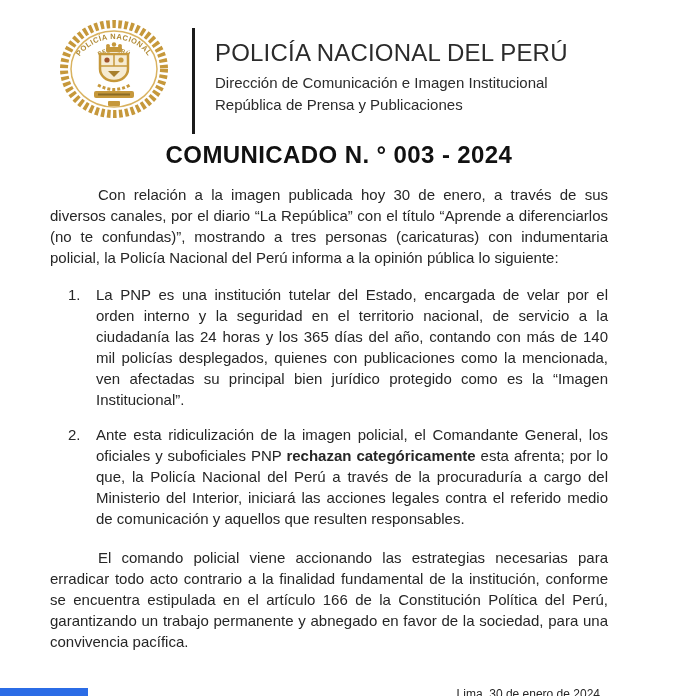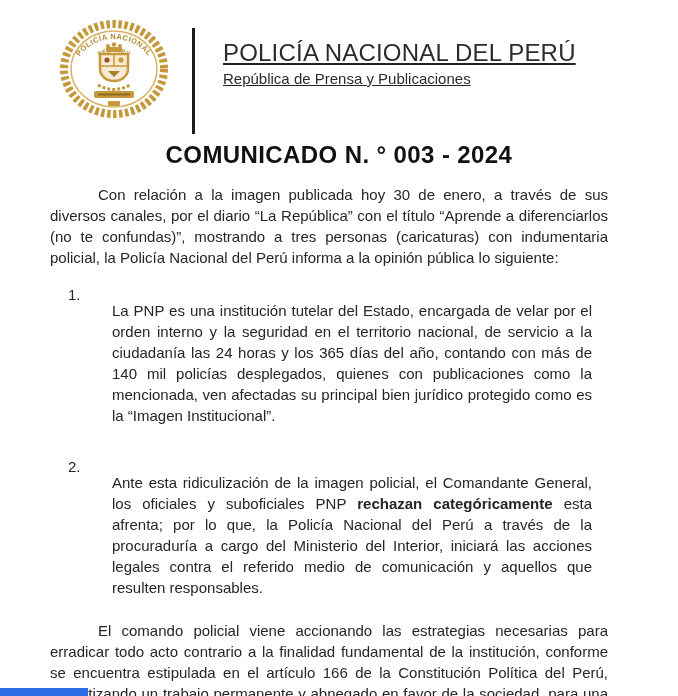--- a/index.html
+++ b/index.html
@@ -14,21 +14,21 @@
   
   .letterhead{
     position:absolute;top:15px;left:58px;right:40px;
     display:flex;align-items:flex-start;
   }
   .crest-wrap{width:112px;height:100px;flex:0 0 auto;margin-top:4px;}
   .hdr-divider{
     width:3px;height:106px;background:#1b1b1b;
     margin-left:22px;margin-top:13px;flex:0 0 auto;
   }
-  .hdr-text{margin-left:28px;padding-top:24px;text-decoration:underline;}
+  .hdr-text{margin-left:20px;padding-top:24px;}
   .org-name{
     font-size:24px;line-height:28px;color:#2b2b2b;
     letter-spacing:0.2px;white-space:nowrap;
   }
   .org-sub{font-size:15px;line-height:20px;color:#2b2b2b;margin-top:2px;}
   .org-sub.first{margin-top:6px;}
   
   .doc-title{
     position:absolute;top:141px;left:0;right:0;
     text-align:center;
@@ -43,23 +43,23 @@
     text-align:justify;text-indent:48px;margin:0;
   }
   .numbered-list{margin-top:16px;}
   .list-item{
     display:flex;margin-left:18px;margin-top:14px;
   }
   .list-item .num{
     flex:0 0 28px;text-align:left;
   }
   .list-item .item-text{
-    flex:1 1 auto;margin:16px;text-align:justify;
+    flex:1 1 auto;margin:0;text-align:justify;
   }
-  .closing{margin-top:6px;}
+  .closing{margin-top:18px;}
   .dateline{
     margin-top:32px;text-align:right;padding-right:8px;
     font-size:12px;color:#262626;
   }
   
   .video-progress{
     position:absolute;left:0;bottom:0;height:8px;width:88px;
     background:#2b6ce6;
   }
 </style>
@@ -103,20 +103,21 @@
         <rect x="36" y="72" width="40" height="7" rx="2" fill="#C6983B"></rect>
         <rect x="40" y="74.5" width="32" height="2" fill="#8A6B24"></rect>
         <rect x="50" y="82" width="12" height="5" rx="1" fill="#C6983B"></rect>
       </svg>
     </div>
 
     <div class="hdr-divider"></div>
 
     <div class="hdr-text">
       <div class="org-name">POLICÍA NACIONAL DEL PERÚ</div>
+      <div class="org-sub first">Dirección de Comunicación e Imagen Institucional</div>
       <div class="org-sub">República de Prensa y Publicaciones</div>
     </div>
   </header>
 
   <div class="doc-title">COMUNICADO N. ° 003 - 2024</div>
 
   <div class="body-col">
     <p class="para">Con relación a la imagen publicada hoy 30 de enero, a través de sus diversos canales, por el diario “La República” con el título “Aprende a diferenciarlos (no te confundas)”, mostrando a tres personas (caricaturas) con indumentaria policial, la Policía Nacional del Perú informa a la opinión pública lo siguiente:</p>
 
     <div class="numbered-list">

